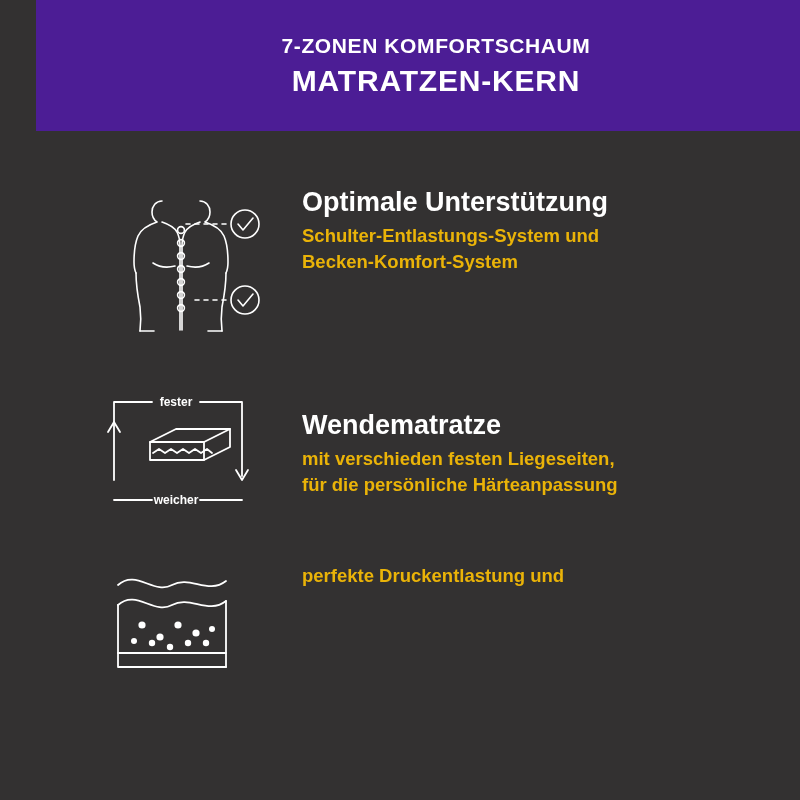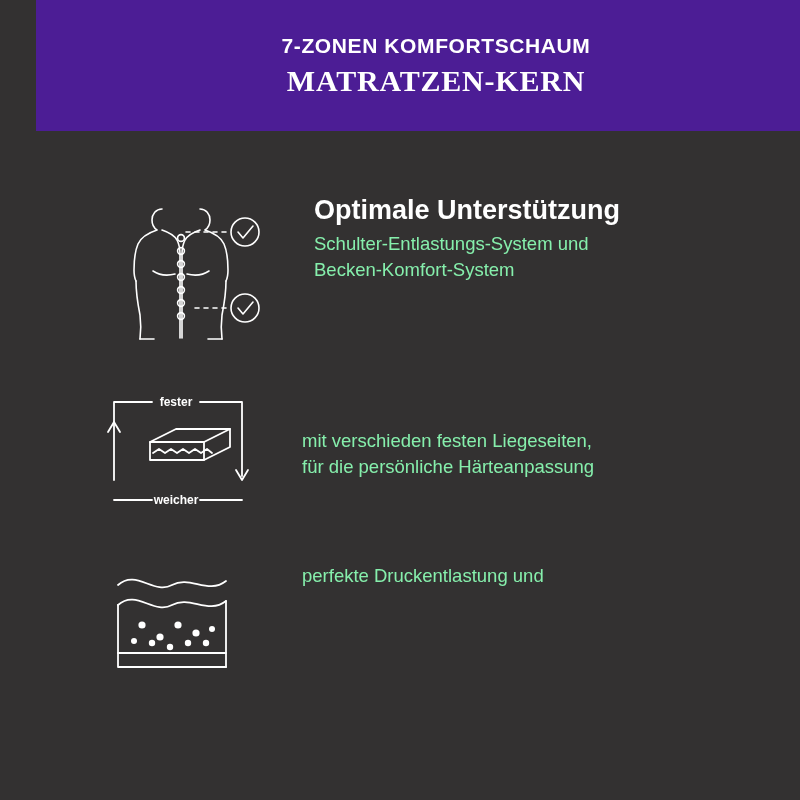--- a/index.html
+++ b/index.html
@@ -43,40 +43,39 @@
     line-height: 1.1;
     margin-bottom: 6px;
     text-align: center;
   }
   .header-title {
     color: #ffffff;
     font-size: 30px;
     font-weight: bold;
     letter-spacing: 0.8px;
     line-height: 1.1;
-    font-family: Liberation Serif, serif;
   }
   
   .features {
     position: absolute;
     left: 0;
     top: 131px;
     width: 800px;
     height: 669px;
     box-sizing: border-box;
   }
   .feature {
     position: absolute;
     left: 100px;
     width: 620px;
     display: flex;
     flex-direction: row;
     align-items: flex-start;
   }
-  .feature-1 { top: 60px; gap: 12px; }
+  .feature-1 { top: 52px; }
   .feature-2 { top: 253px; align-items: center; }
   .feature-3 { top: 428px; }
 
   .icon-box {
     width: 180px;
     flex: 0 0 180px;
     display: flex;
     align-items: center;
     justify-content: center;
   }
@@ -86,23 +85,23 @@
     padding-top: 4px;
   }
   .f-title {
     color: #ffffff;
     font-size: 27px;
     font-weight: bold;
     line-height: 1.15;
     margin-bottom: 5px;
   }
   .f-line {
-    color: #86efac;
+    color: #eab308;
     font-size: 18.5px;
-    font-weight: normal;
+    font-weight: bold;
     line-height: 1.38;
   }
   svg { display: block; }
 </style>
 </head>
 <body>
 
 <div class="poster">
 
   <div class="header">
@@ -175,20 +174,21 @@
             <path d="M50 58 l0 18 l54 0 l0 -18"></path>
             <path d="M104 76 l26 -13 l0 -18"></path>
 
             <path d="M53 69 l6 -4 l6 4 l6 -4 l6 4 l6 -4 l6 4 l6 -4 l6 4 l6 -4 l5 4"></path>
           </g>
           <text x="76" y="22" fill="#ffffff" font-family="Liberation Sans, sans-serif" font-size="12" font-weight="bold" text-anchor="middle">fester</text>
           <text x="76" y="120" fill="#ffffff" font-family="Liberation Sans, sans-serif" font-size="12" font-weight="bold" text-anchor="middle">weicher</text>
         </svg>
       </div>
       <div class="text-box">
+        <div class="f-title">Wendematratze</div>
         <div class="f-line">mit verschieden festen Liegeseiten,</div>
         <div class="f-line">für die persönliche Härteanpassung</div>
       </div>
     </div>
 
     <div class="feature feature-3">
       <div class="icon-box">
         <svg width="180" height="140" viewBox="0 0 180 140">
           <g fill="none" stroke="#ffffff" stroke-width="1.8" stroke-linecap="round" stroke-linejoin="round">
             <path d="M18 26 c18 -16 36 10 54 0 c18 -10 36 10 54 -4"></path>

